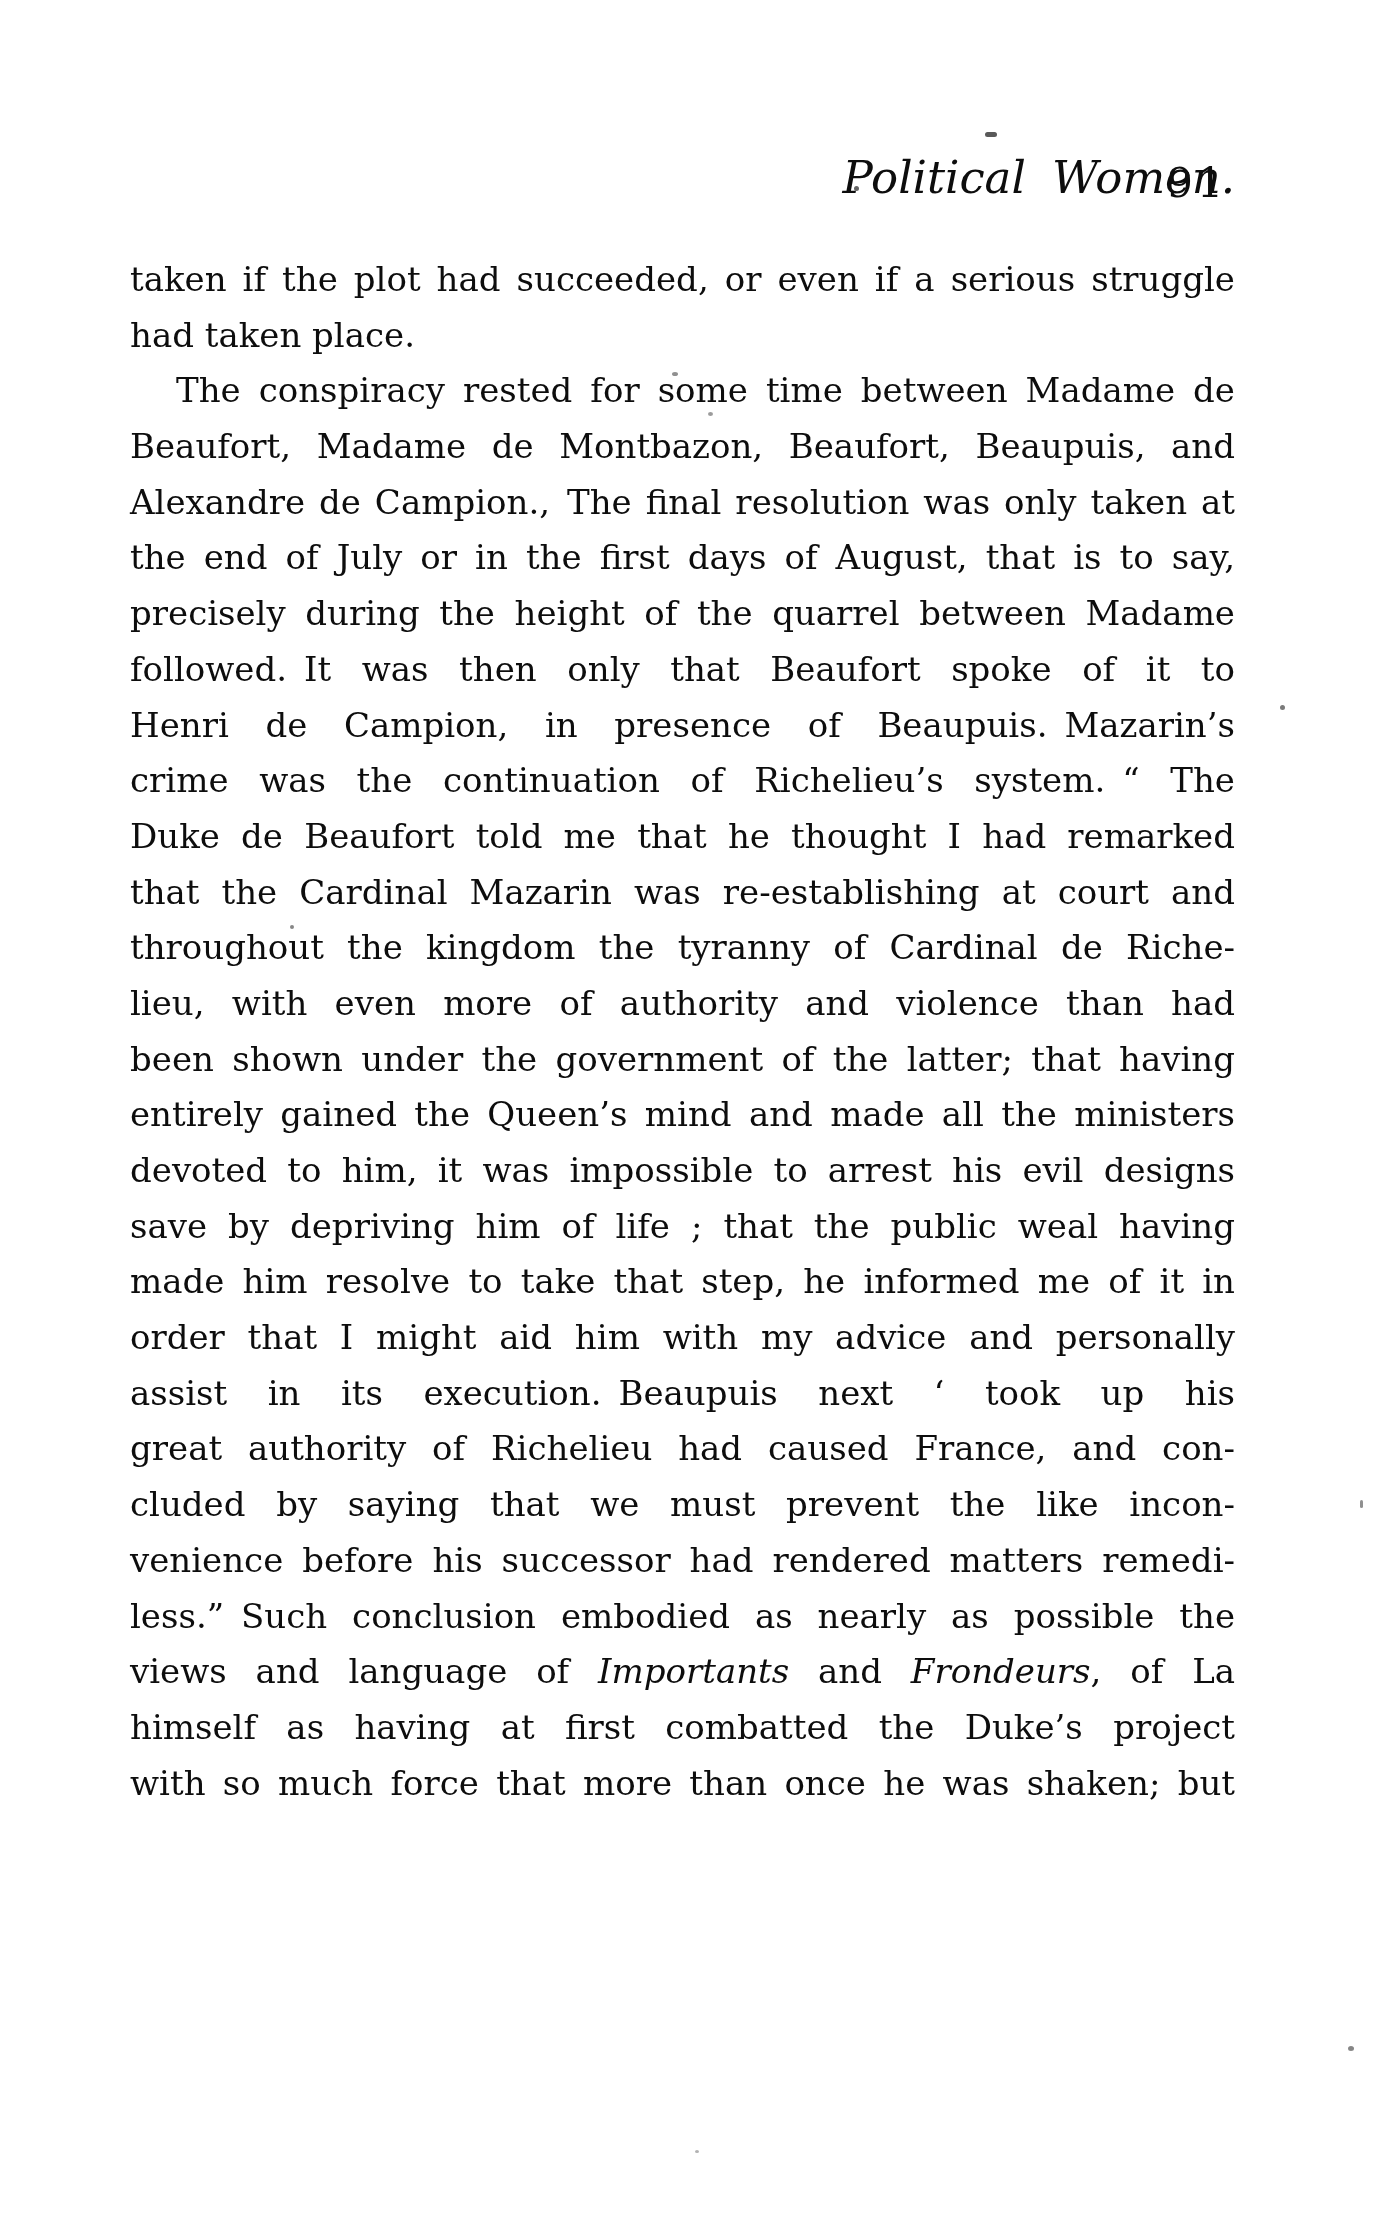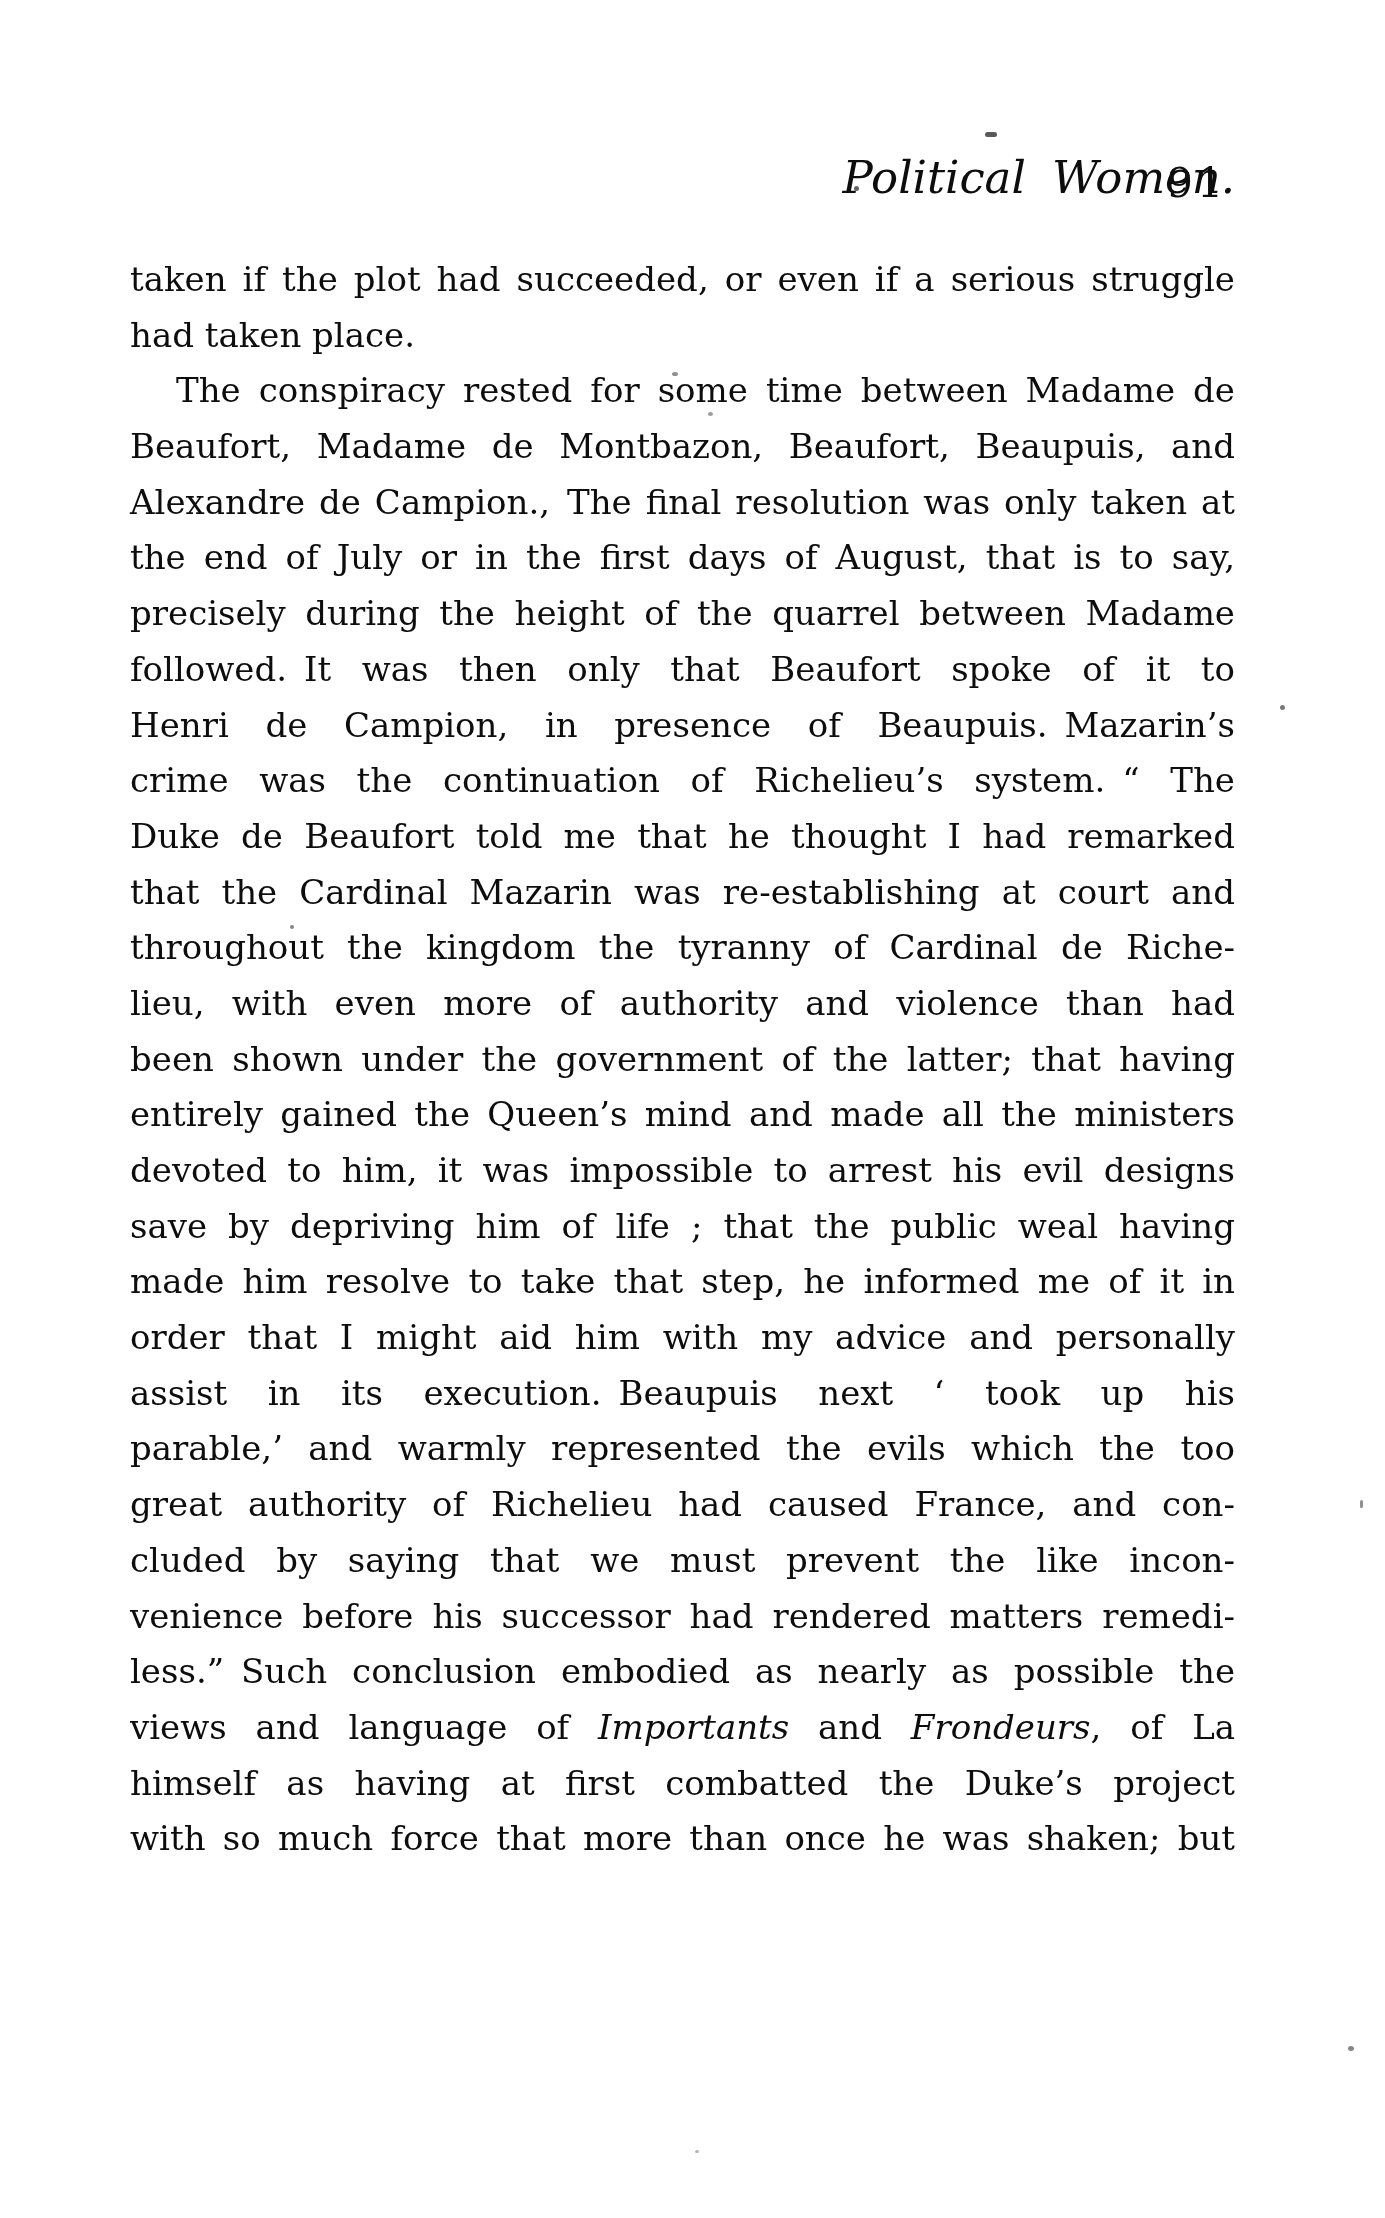--- a/index.html
+++ b/index.html
@@ -68,21 +68,20 @@
       <div class="line">that the Cardinal Mazarin was re-establishing at court and</div>
       <div class="line">throughout the kingdom the tyranny of Cardinal de Riche-</div>
       <div class="line">lieu, with even more of authority and violence than had</div>
       <div class="line">been shown under the government of the latter; that having</div>
       <div class="line">entirely gained the Queen’s mind and made all the ministers</div>
       <div class="line">devoted to him, it was impossible to arrest his evil designs</div>
       <div class="line">save by depriving him of life ; that the public weal having</div>
       <div class="line">made him resolve to take that step, he informed me of it in</div>
       <div class="line">order that I might aid him with my advice and personally</div>
       <div class="line">assist in its execution. Beaupuis next ‘ took up his</div>
-      <div class="line">parable,’ and warmly represented the evils which the too</div>
       <div class="line">great authority of Richelieu had caused France, and con-</div>
       <div class="line">cluded by saying that we must prevent the like incon-</div>
       <div class="line">venience before his successor had rendered matters remedi-</div>
       <div class="line">less.” Such conclusion embodied as nearly as possible the</div>
       <div class="line">views and language of <i>Importants</i> and <i>Frondeurs</i>, of La</div>
       <div class="line">himself as having at first combatted the Duke’s project</div>
       <div class="line">with so much force that more than once he was shaken; but</div>
     </div>
 
   <span class="speck" style="left:985px;top:132px;width:12px;height:5px;opacity:.75;border-radius:3px;"></span>

